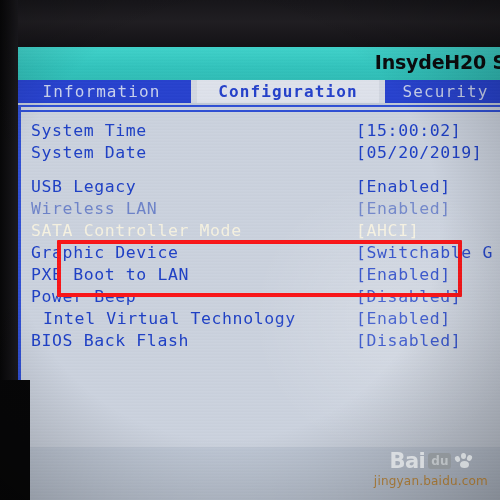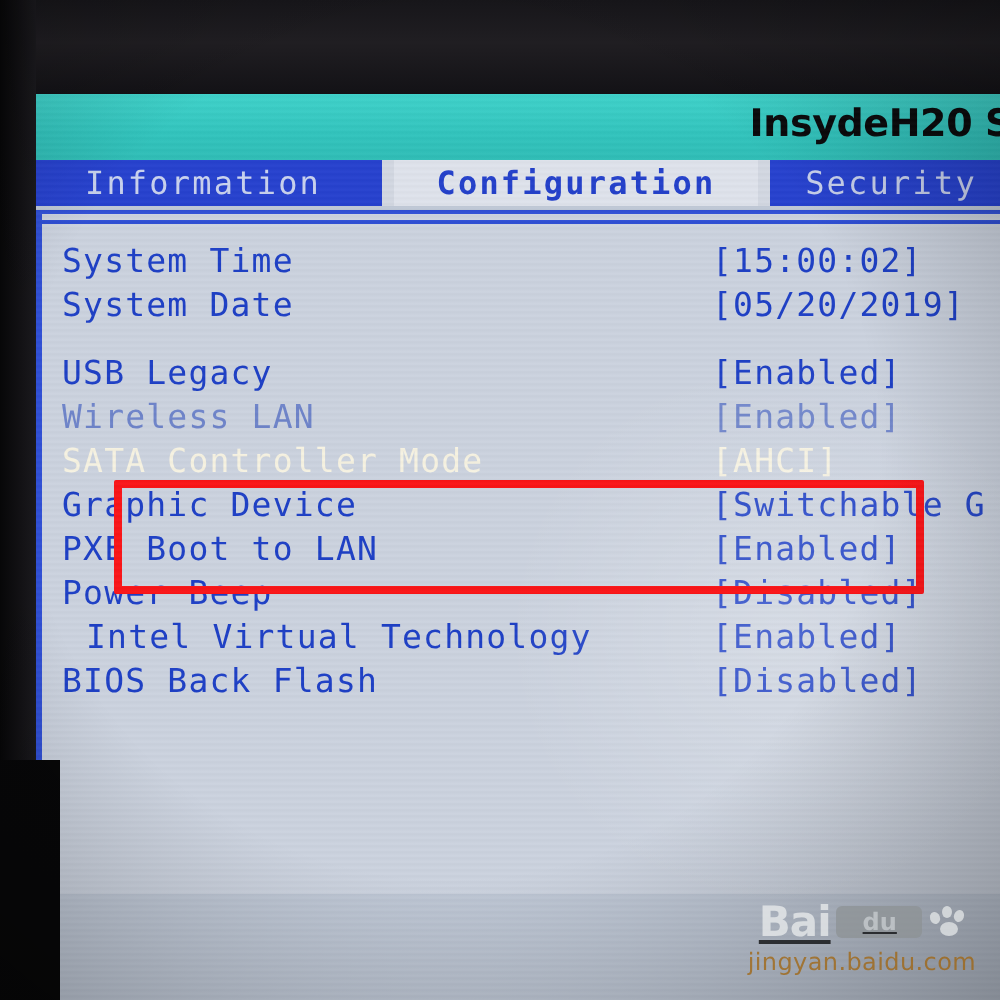--- a/index.html
+++ b/index.html
@@ -121,25 +121,25 @@
     position:absolute;inset:0;z-index:10;pointer-events:none;
     background:radial-gradient(ellipse at 45% 45%,rgba(0,0,0,0) 55%,rgba(0,0,0,.30) 100%);
   }
 
   
   .watermark{
     position:absolute;right:12px;bottom:12px;z-index:12;
     text-align:center;opacity:.72;
     font-family:"DejaVu Sans","Liberation Sans",sans-serif;
   }
-  .wm-row{display:flex;align-items:center;justify-content:center;gap:2px;text-decoration:underline;}
+  .wm-row{display:flex;align-items:center;justify-content:center;gap:2px;}
   .wm-bai{font-size:21px;font-weight:bold;color:#eef0f0;letter-spacing:-0.5px;}
   .wm-du{
     font-size:12px;font-weight:bold;color:#c8cccd;
-    background:#8d9294;border-radius:3px;padding:1px 13px;margin:0 1px;
+    background:#8d9294;border-radius:3px;padding:1px 3px;margin:0 1px;
   }
   .wm-cn{font-size:20px;font-weight:bold;color:#eef0f0;margin-left:2px;}
   .wm-url{font-size:12px;color:#a16207;letter-spacing:.2px;margin-top:1px;}
   .paw{position:relative;width:22px;height:16px;display:inline-block;margin-right:-4px;}
   .paw i{position:absolute;background:#e9ecec;border-radius:50%;display:block;}
   .paw i:nth-child(1){width:5px;height:6px;left:1px;top:3px;transform:rotate(-20deg);}
   .paw i:nth-child(2){width:5px;height:6px;left:7px;top:0px;}
   .paw i:nth-child(3){width:5px;height:6px;left:13px;top:2px;transform:rotate(20deg);}
   .paw i:nth-child(4){width:9px;height:7px;left:6px;top:8px;}
 </style>

